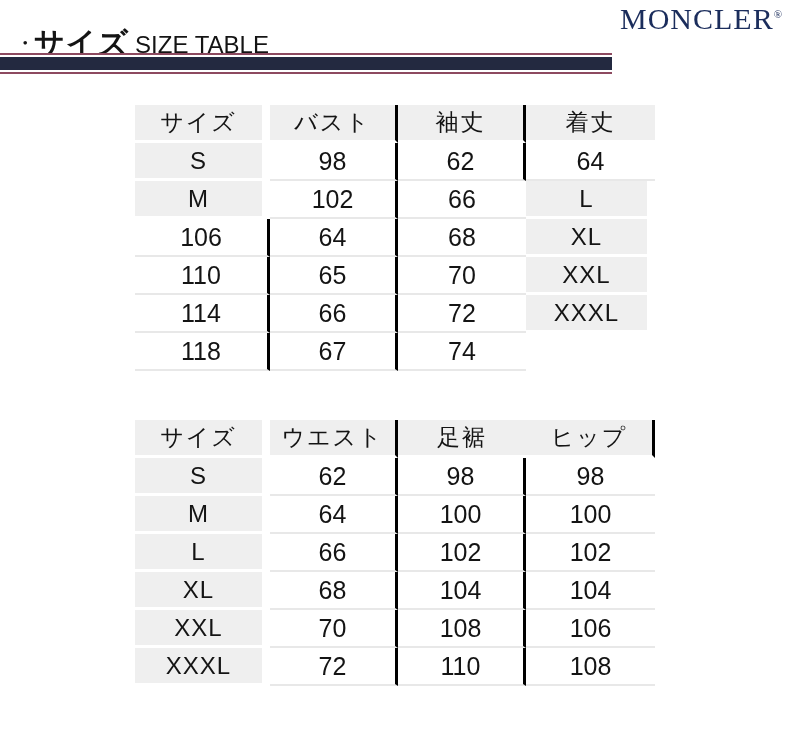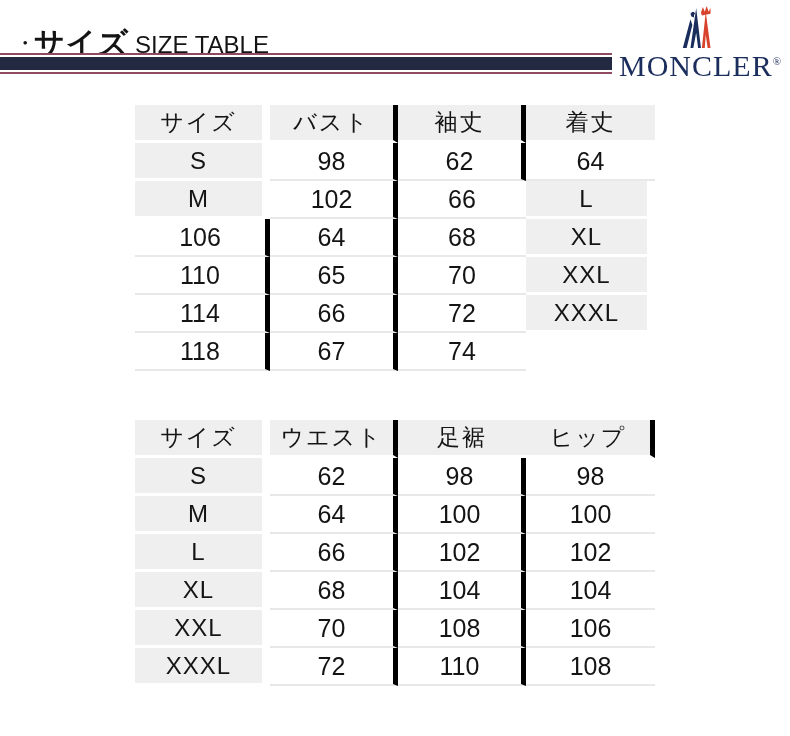--- a/index.html
+++ b/index.html
@@ -38,21 +38,21 @@
     background:linear-gradient(to bottom,
       var(--stripe-maroon) 0 2px,
       #ffffff 2px 4px,
       var(--stripe-navy) 4px 17px,
       #ffffff 17px 19px,
       var(--stripe-maroon) 19px 21px);
   }
 
   .logo{
     position:absolute;top:4px;right:10px;width:160px;
-    display:flex;flex-direction:column;align-items:center;
+    display:flex;
   }
   .logo .emblem{height:46px;margin-bottom:1px;}
   .wordmark{
     font-family:"Liberation Serif","DejaVu Serif",serif;
     font-size:30px;font-weight:500;letter-spacing:1px;
     color:var(--logo-navy);line-height:1;white-space:nowrap;
   }
   .wordmark .reg{font-size:11px;vertical-align:super;letter-spacing:0;}
 
   
@@ -66,21 +66,21 @@
   .cell{
     height:38px;
     display:flex;align-items:center;justify-content:center;
     font-size:25px;line-height:1;
     background-clip:padding-box;
   }
   .head{background:var(--cell-gray);border-bottom:3px solid #fff;font-size:23px;letter-spacing:2px;}
   .head.latin{letter-spacing:1px;font-size:24px;}
   .data{background:#fff;border-bottom:2px solid var(--line-gray);}
   .col0{border-right:8px solid #fff;}
-  .colmid{border-right:5px solid #000000;}
+  .colmid{border-right:3px solid #000000;}
 </style>
 </head>
 <body>
 
 <div class="page">
 
   <div class="title">
     <span class="bullet">・</span>
       <span class="jp">サイズ</span>
     <span class="en">SIZE TABLE</span>

